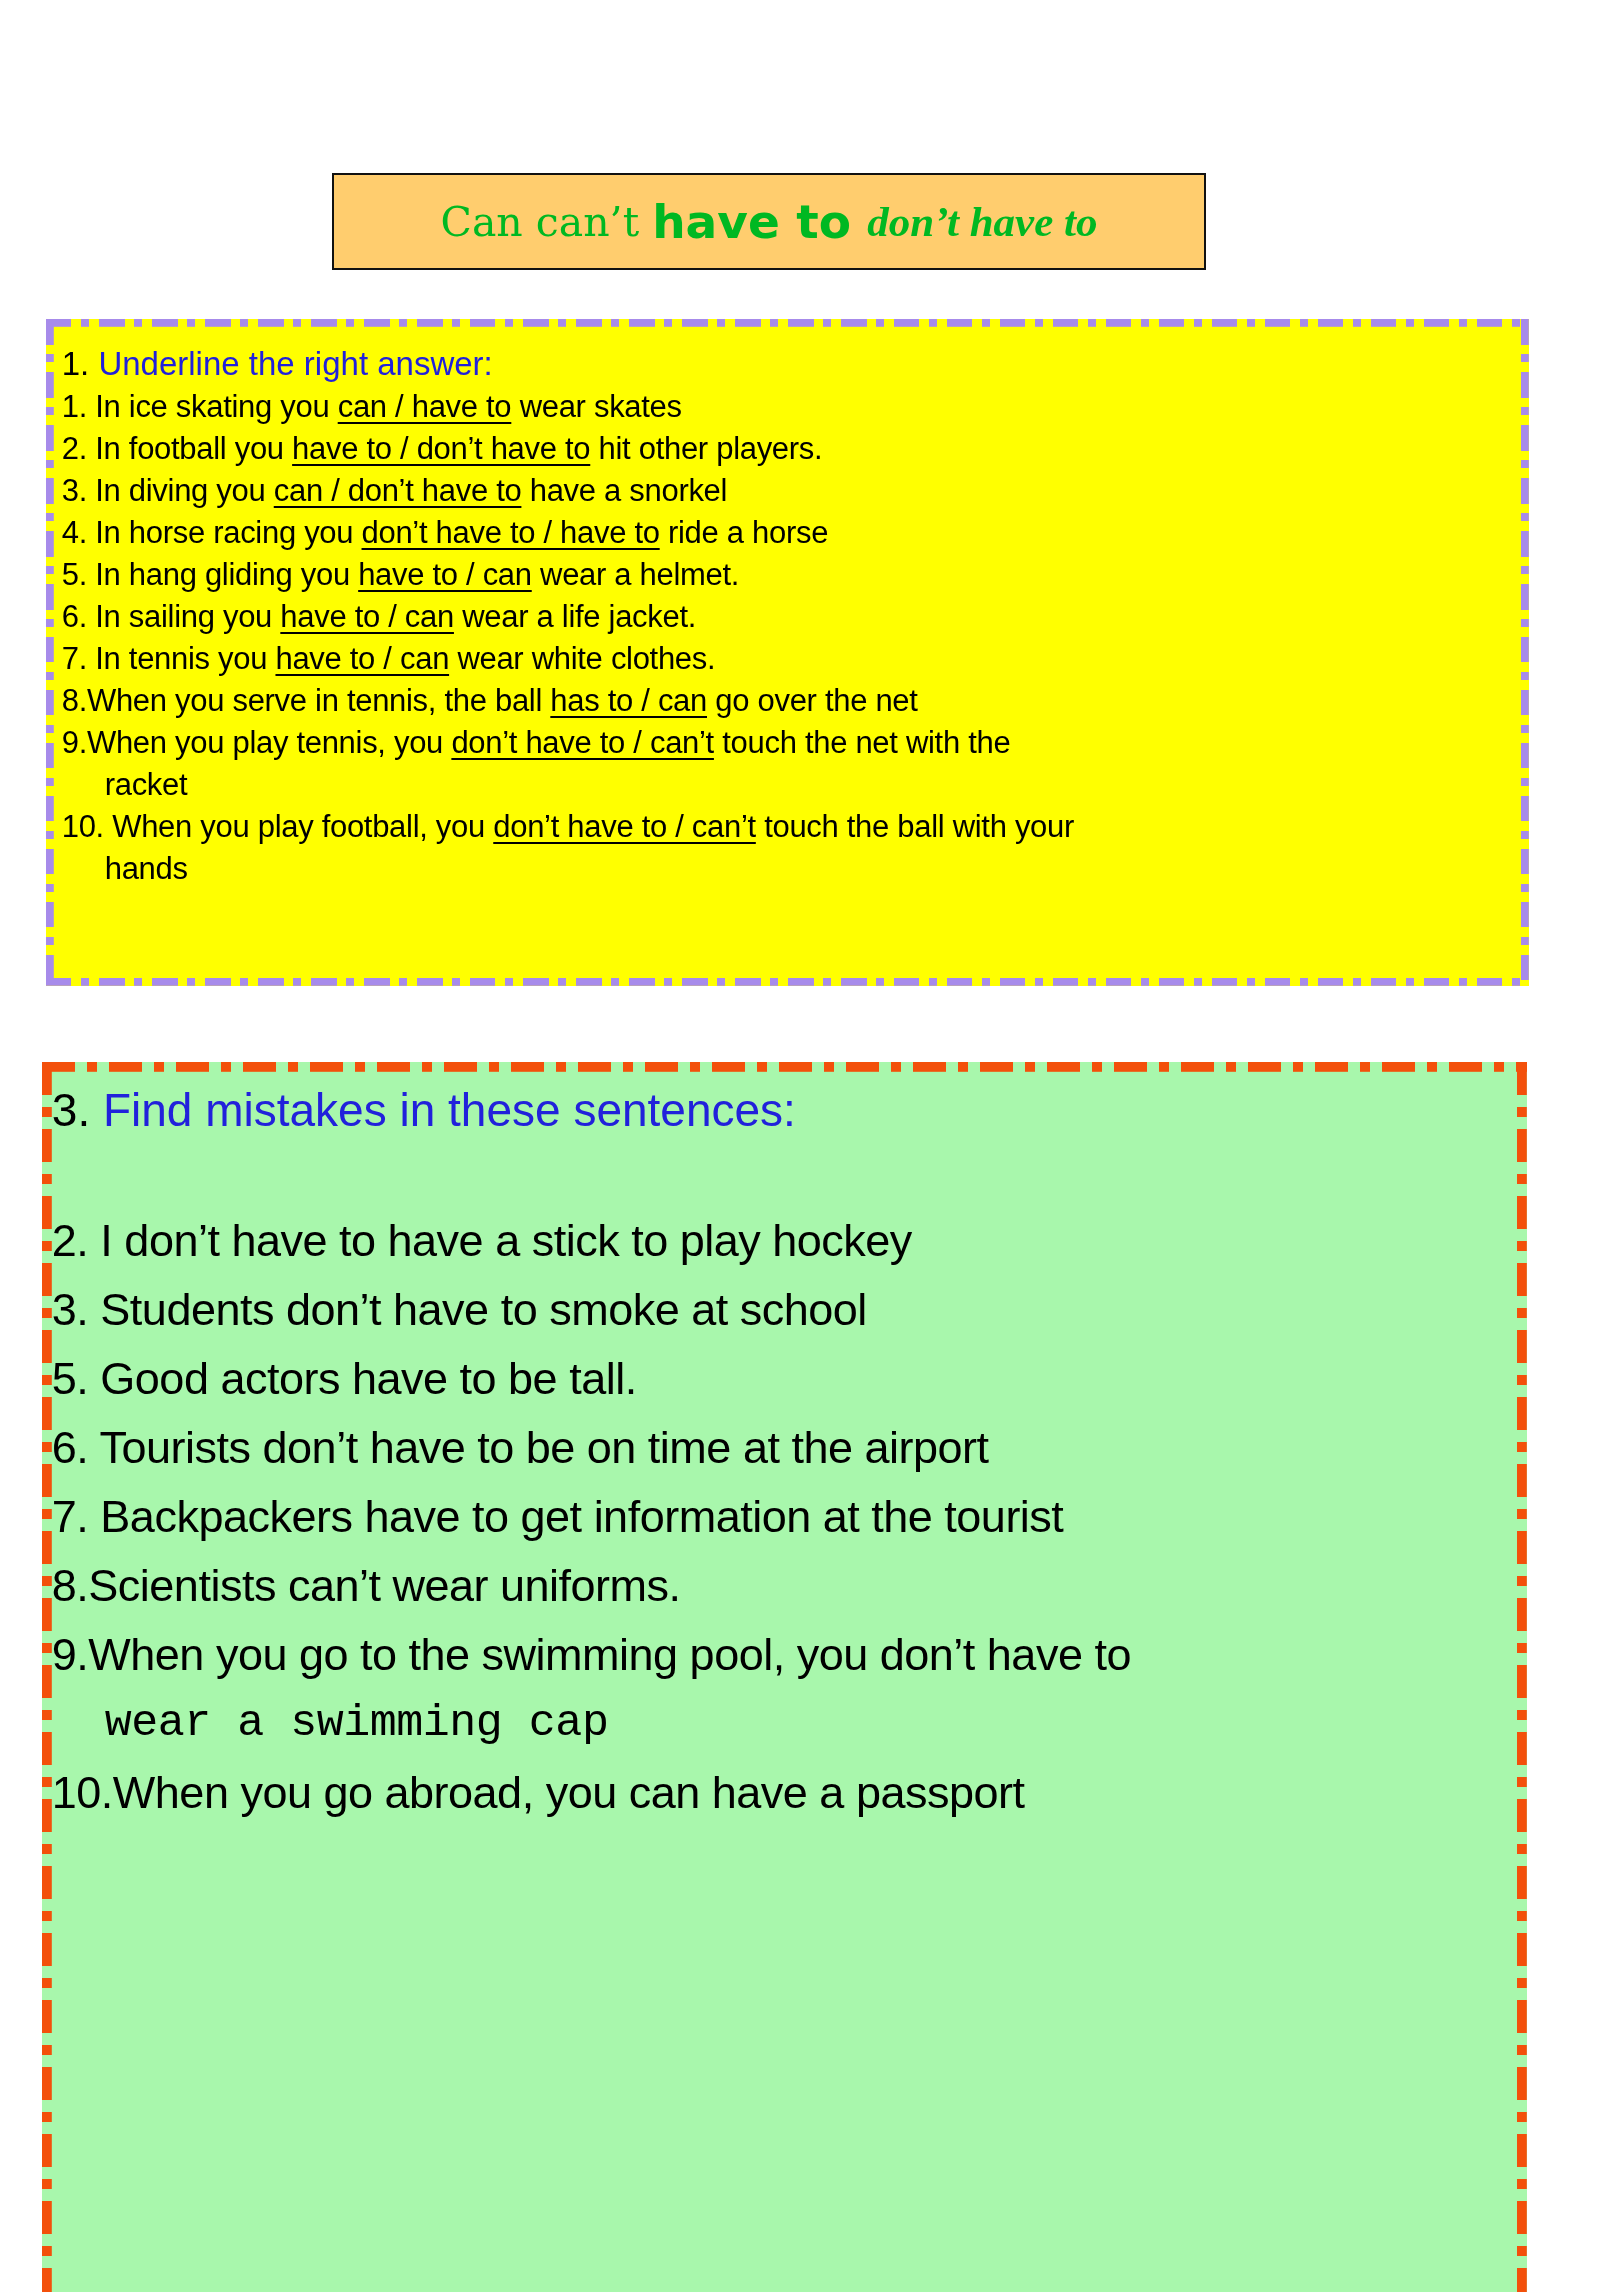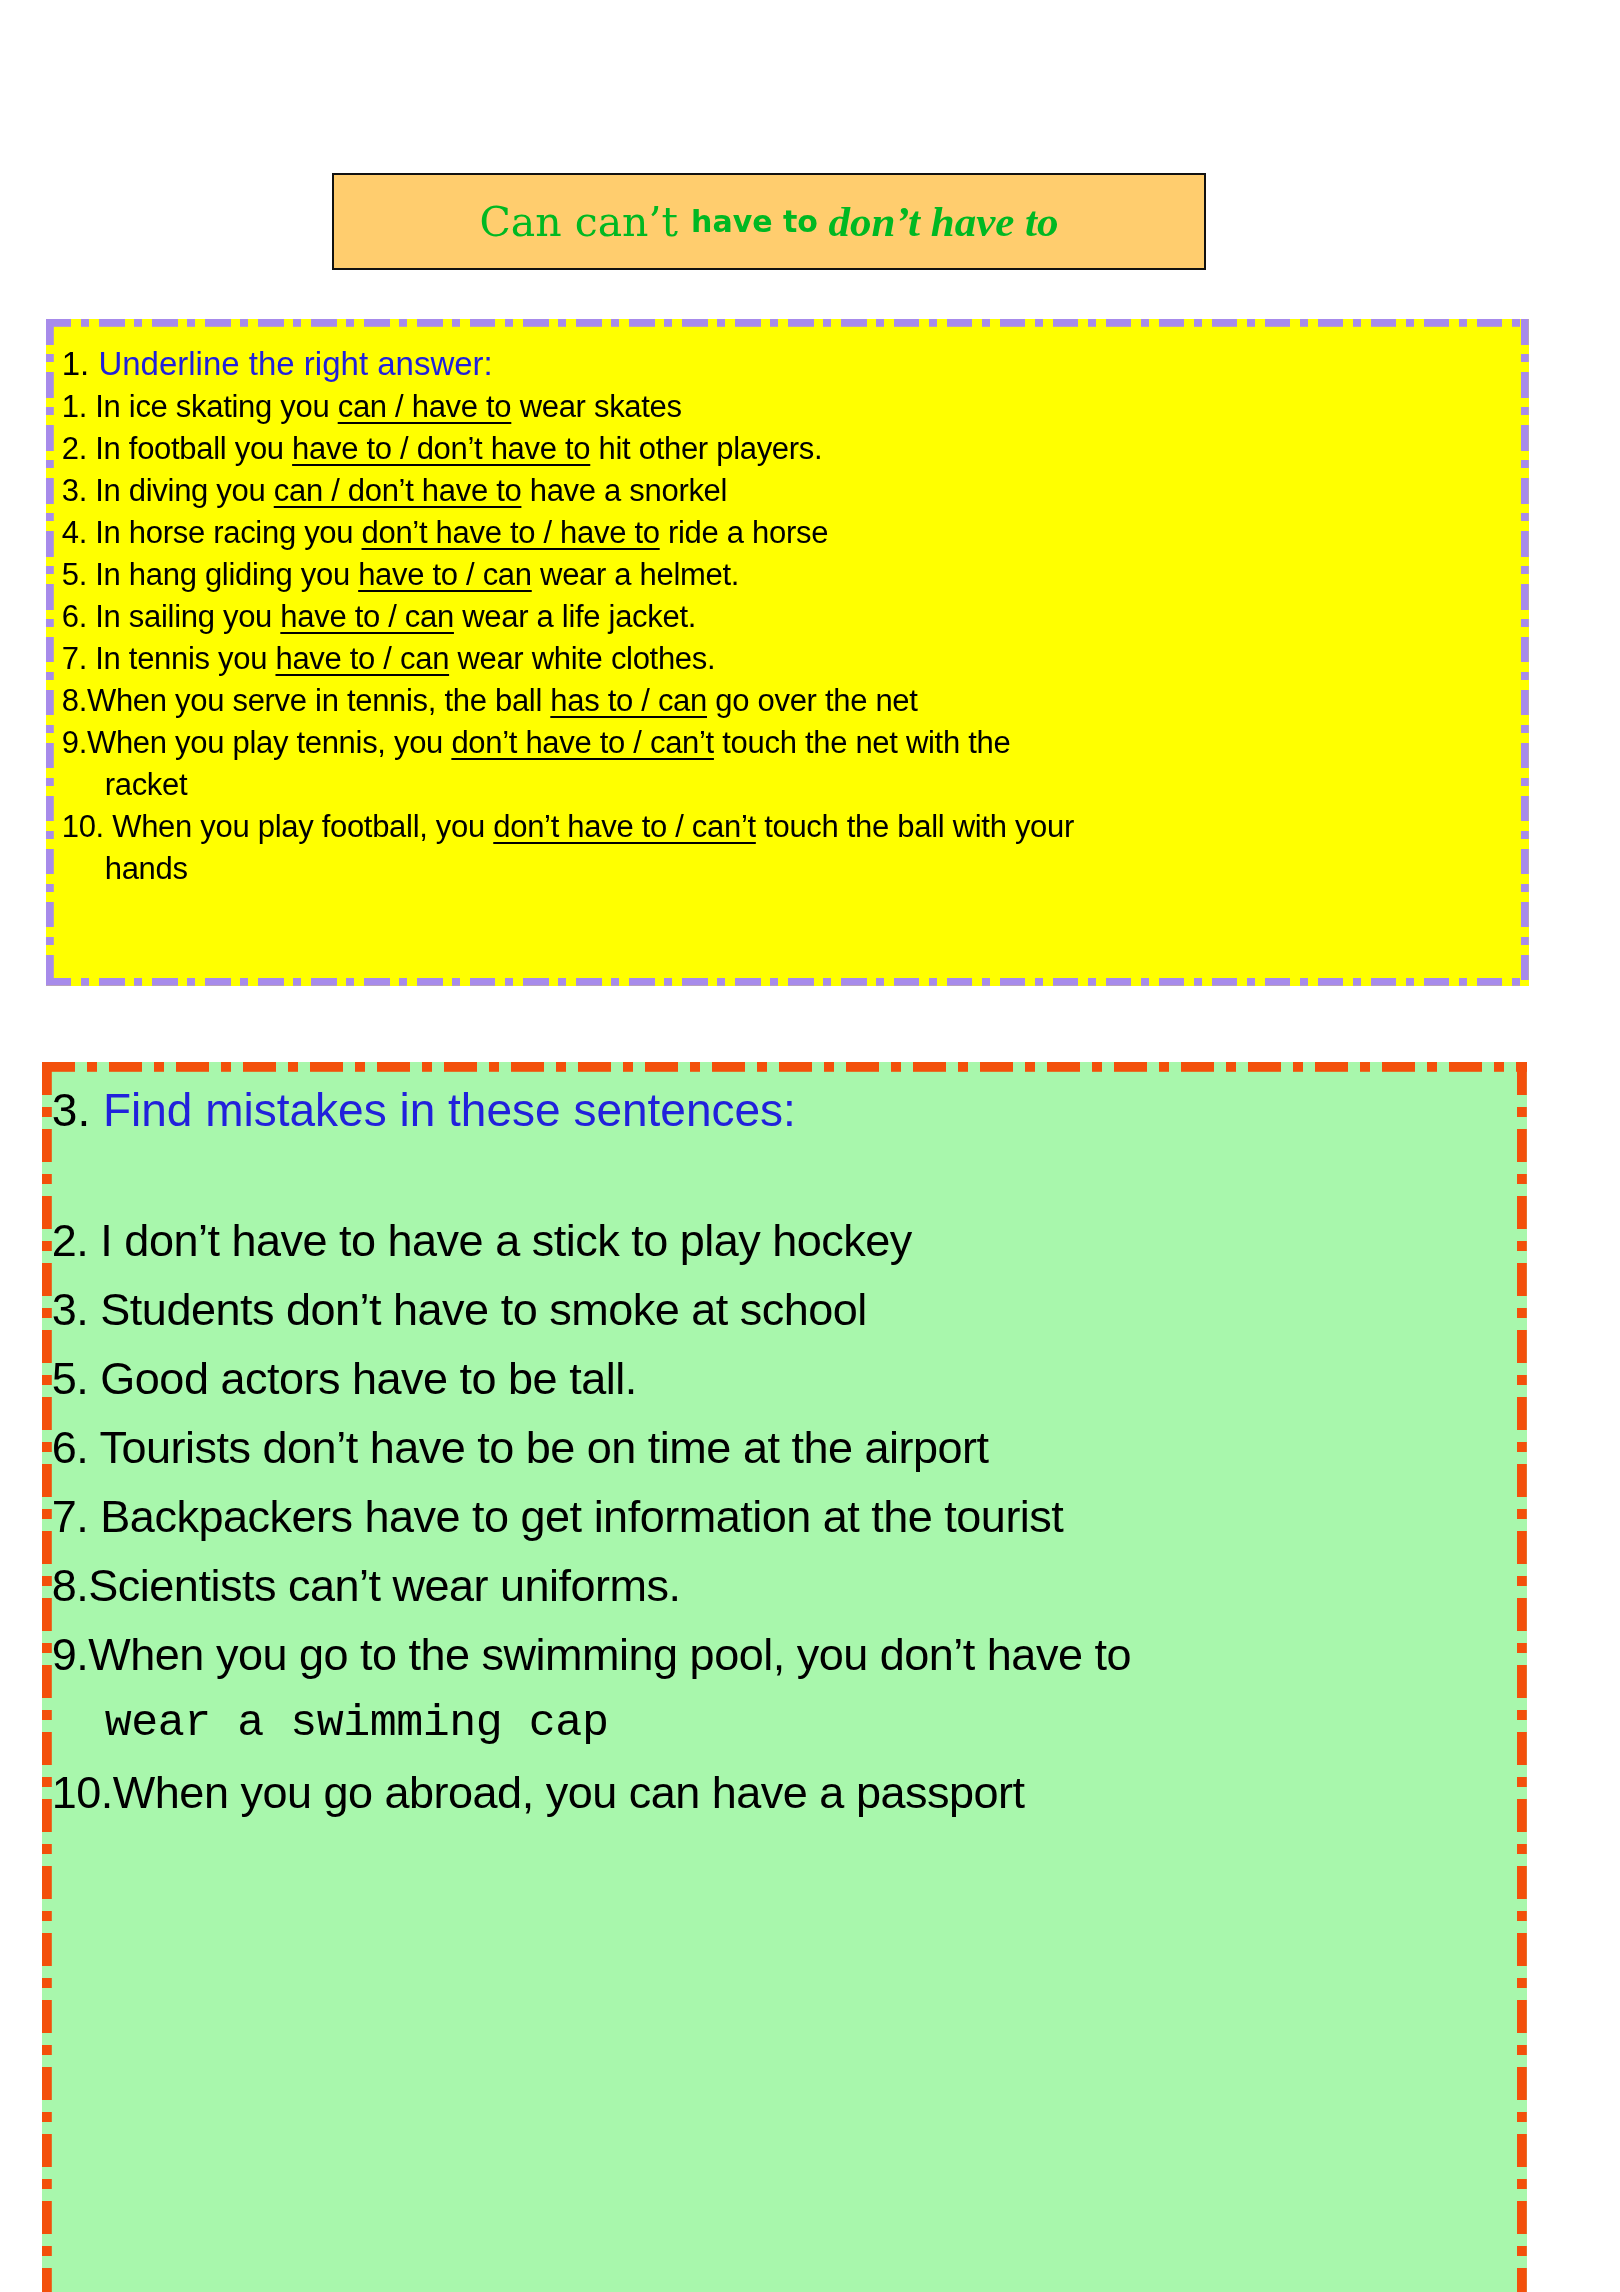--- a/index.html
+++ b/index.html
@@ -10,21 +10,21 @@
   :root{
     --purple:#a78bea; --orange:#f3500b; --yellow:#ffff00; --green:#a8f7ac;
     --blue:#2121db; --ink:#000000; --title-bg:#ffcd6e; --title-green:#00b822;
   }
   .title-box{
     position:absolute;left:332px;top:173px;width:874px;height:97px;
     box-sizing:border-box;background:var(--title-bg);border:2.9px solid #111;
     display:flex;align-items:center;justify-content:center;white-space:pre;
   }
   .t1{font-family:"DejaVu Serif",serif;font-size:41px;color:var(--title-green);}
-  .t2{font-family:"DejaVu Sans",sans-serif;font-weight:700;font-size:30px;color:var(--title-green);}
+  .t2{font-family:"DejaVu Sans",sans-serif;font-weight:700;font-size:47px;color:var(--title-green);}
   .t3{font-family:"Liberation Serif",serif;font-weight:700;font-style:italic;font-size:43px;color:var(--title-green);}
 
   .box{position:absolute;box-sizing:border-box;background-repeat:no-repeat;}
   
   .ex1{
     left:46px;top:319px;width:1483px;height:667px;
     padding:21.6px 17.6px 0 15.7px;
     background-image:
       repeating-linear-gradient(to right,var(--purple) 0 25.5px,transparent 25.5px 35px,var(--purple) 35px 43px,transparent 43px 53px),
       repeating-linear-gradient(to right,var(--purple) 0 25.5px,transparent 25.5px 35px,var(--purple) 35px 43px,transparent 43px 53px),

